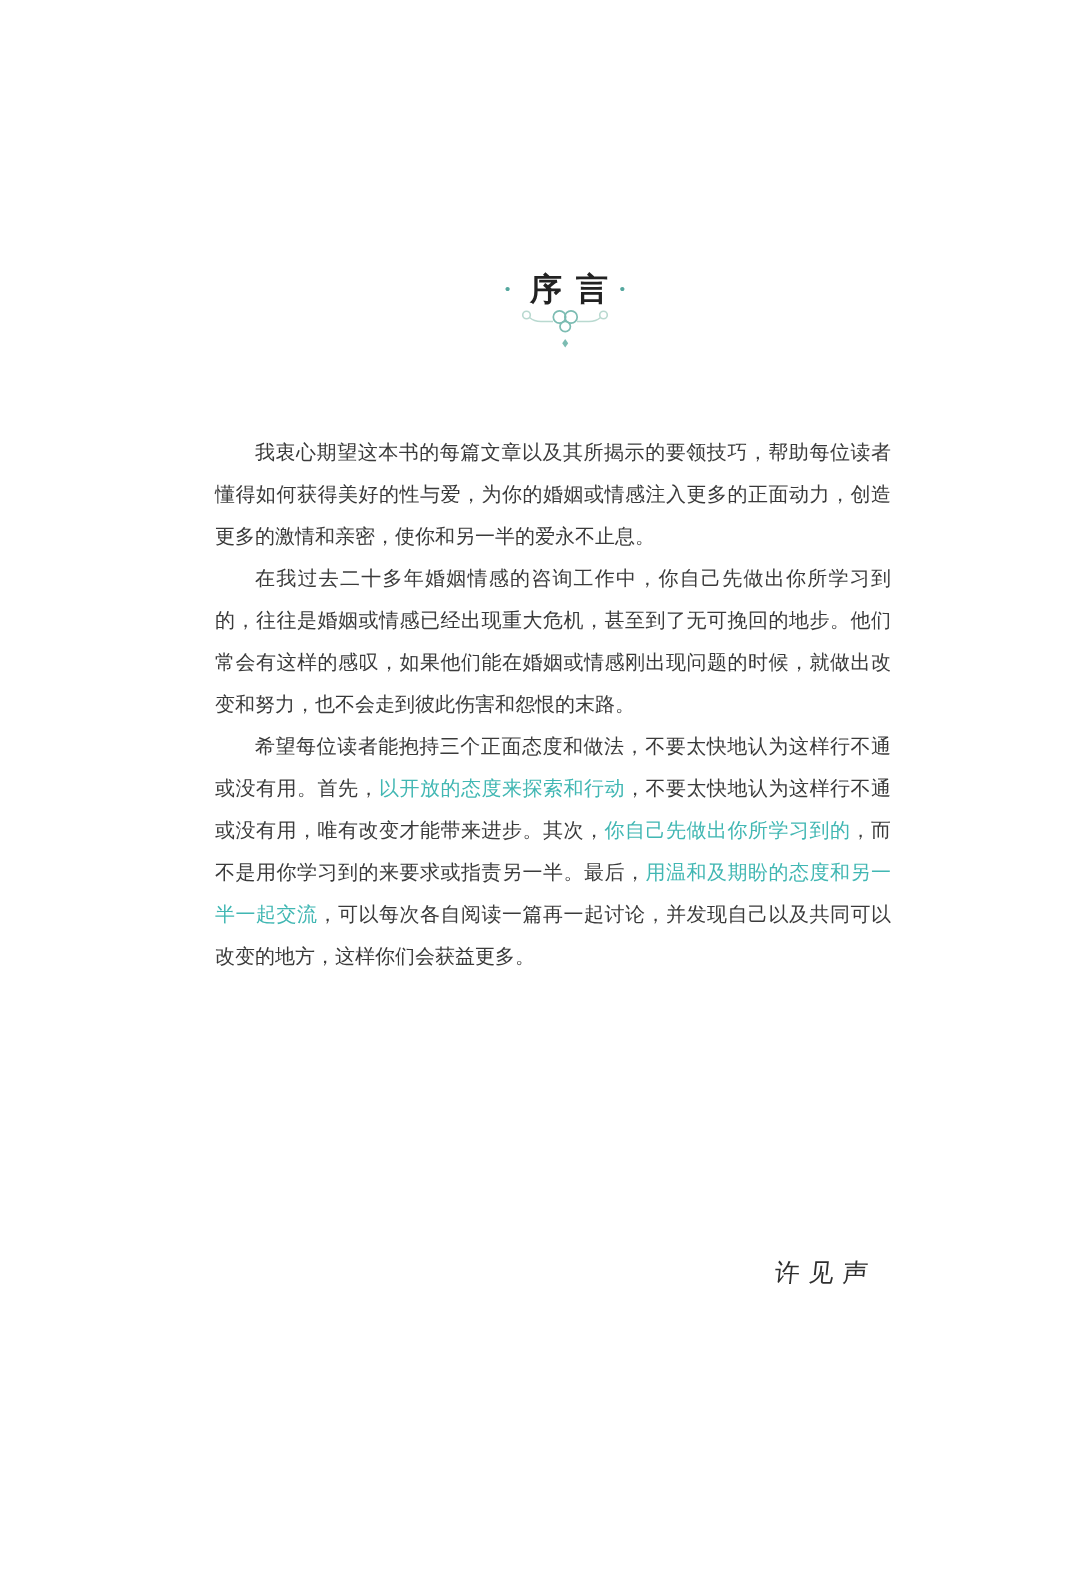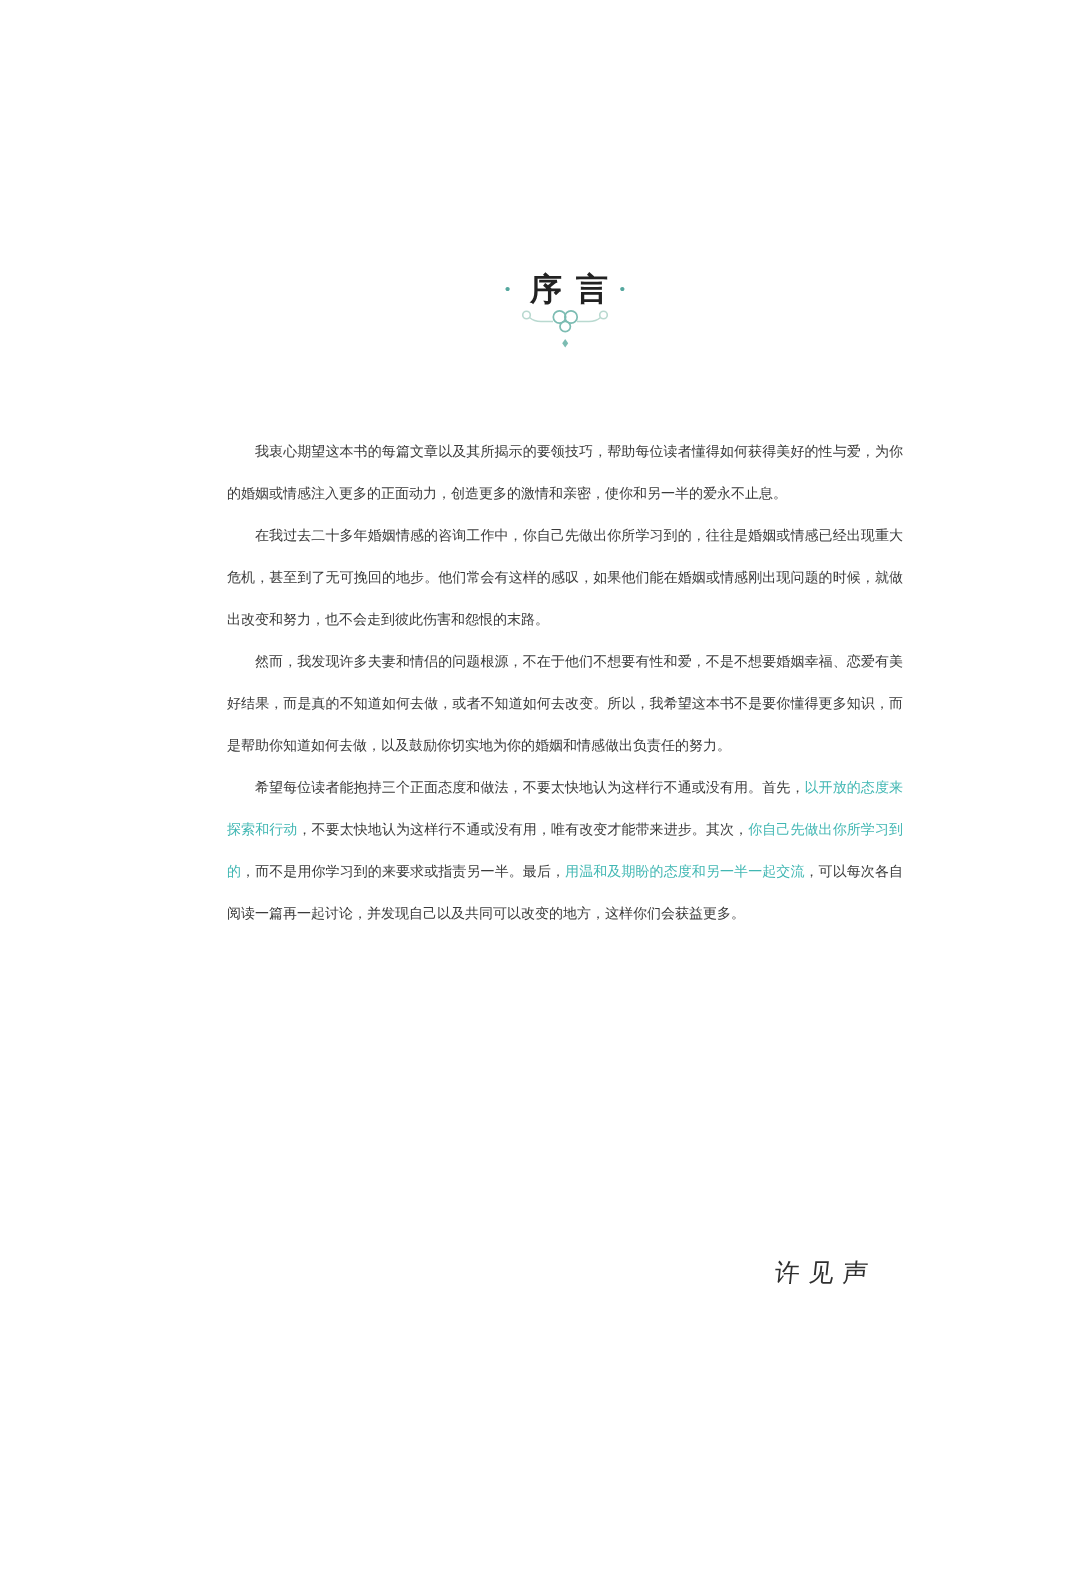--- a/index.html
+++ b/index.html
@@ -42,23 +42,23 @@
     position: absolute;
     top: 306px;
     left: 227px;
     width: 676px;
     display: flex;
     justify-content: center;
   }
   .body {
     position: absolute;
     top: 431px;
-    left: 227px;
+    left: 215px;
     width: 676px;
-    font-size: 14px;
+    font-size: 20px;
     line-height: 42px;
     color: var(--body-text, #3a3a3a);
     text-align: justify;
   }
   .body p { margin: 0; text-indent: 2em; }
   .teal { color: var(--accent, #41b7b3); margin-top: 8px; }
   .signature {
     position: absolute;
     top: 1256px;
     left: 775px;
@@ -93,19 +93,18 @@
       <circle cx="50" cy="11" r="6.2" fill="none" stroke="var(--ornament-shape, #7cbcb2)" stroke-width="1.7"></circle>
       <circle cx="44.2" cy="20.5" r="5.2" fill="none" stroke="var(--ornament-shape, #7cbcb2)" stroke-width="1.7"></circle>
 
       <path d="M44.2,33 L47.2,37.2 L44.2,41.4 L41.2,37.2 Z" fill="var(--ornament-shape, #7cbcb2)"></path>
     </svg>
   </div>
 
   <main class="body">
     <p><span>我衷心期望这本书的每篇文章以及其所揭示的要领技巧，帮助每位读者懂得如何获得美好的性与爱，为你的婚姻或情感注入更多的正面动力，创造更多的激情和亲密，使你和另一半的爱永不止息。</span></p>
     <p><span>在我过去二十多年婚姻情感的咨询工作中，你自己先做出你所学习到的，往往是婚姻或情感已经出现重大危机，甚至到了无可挽回的地步。他们常会有这样的感叹，如果他们能在婚姻或情感刚出现问题的时候，就做出改变和努力，也不会走到彼此伤害和怨恨的末路。</span></p>
-    <p><span>然而，我发现许多夫妻和情侣的问题根源，不在于他们不想要有性和爱，不是不想要婚姻幸福、恋爱有美好结果，而是真的不知道如何去做，或者不知道如何去改变。所以，我希望这本书不是要你懂得更多知识，而是帮助你知道如何去做，以及鼓励你切实地为你的婚姻和情感做出负责任的努力。</span></p>
     <p><span>希望每位读者能抱持三个正面态度和做法，不要太快地认为这样行不通或没有用。首先，</span><span class="teal">以开放的态度来探索和行动</span><span>，不要太快地认为这样行不通或没有用，唯有改变才能带来进步。其次，</span><span class="teal">你自己先做出你所学习到的</span><span>，而不是用你学习到的来要求或指责另一半。最后，</span><span class="teal">用温和及期盼的态度和另一半一起交流</span><span>，可以每次各自阅读一篇再一起讨论，并发现自己以及共同可以改变的地方，这样你们会获益更多。</span></p>
   </main>
 
   <div class="signature">许见声</div>
 
 </div>
 
 </body></html>

